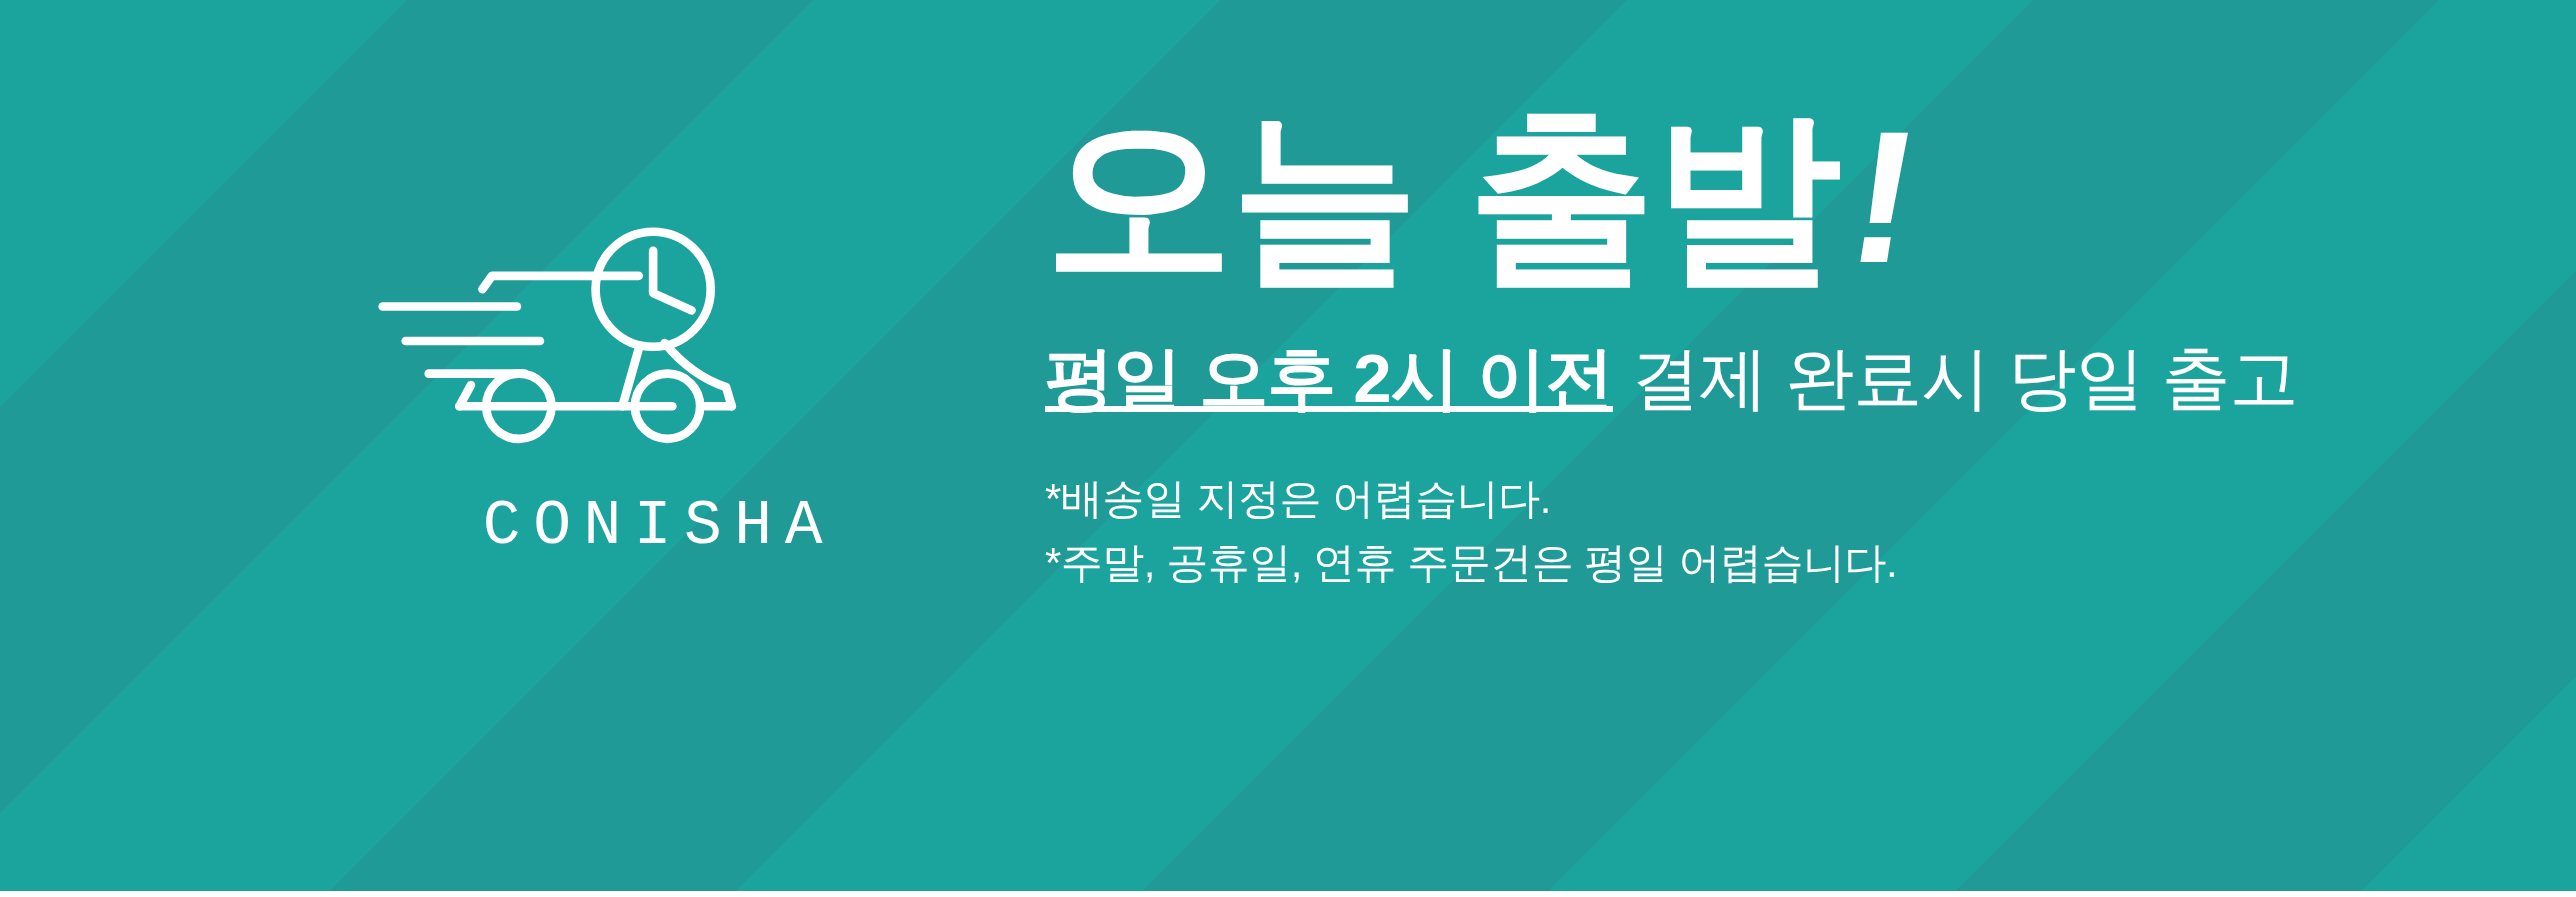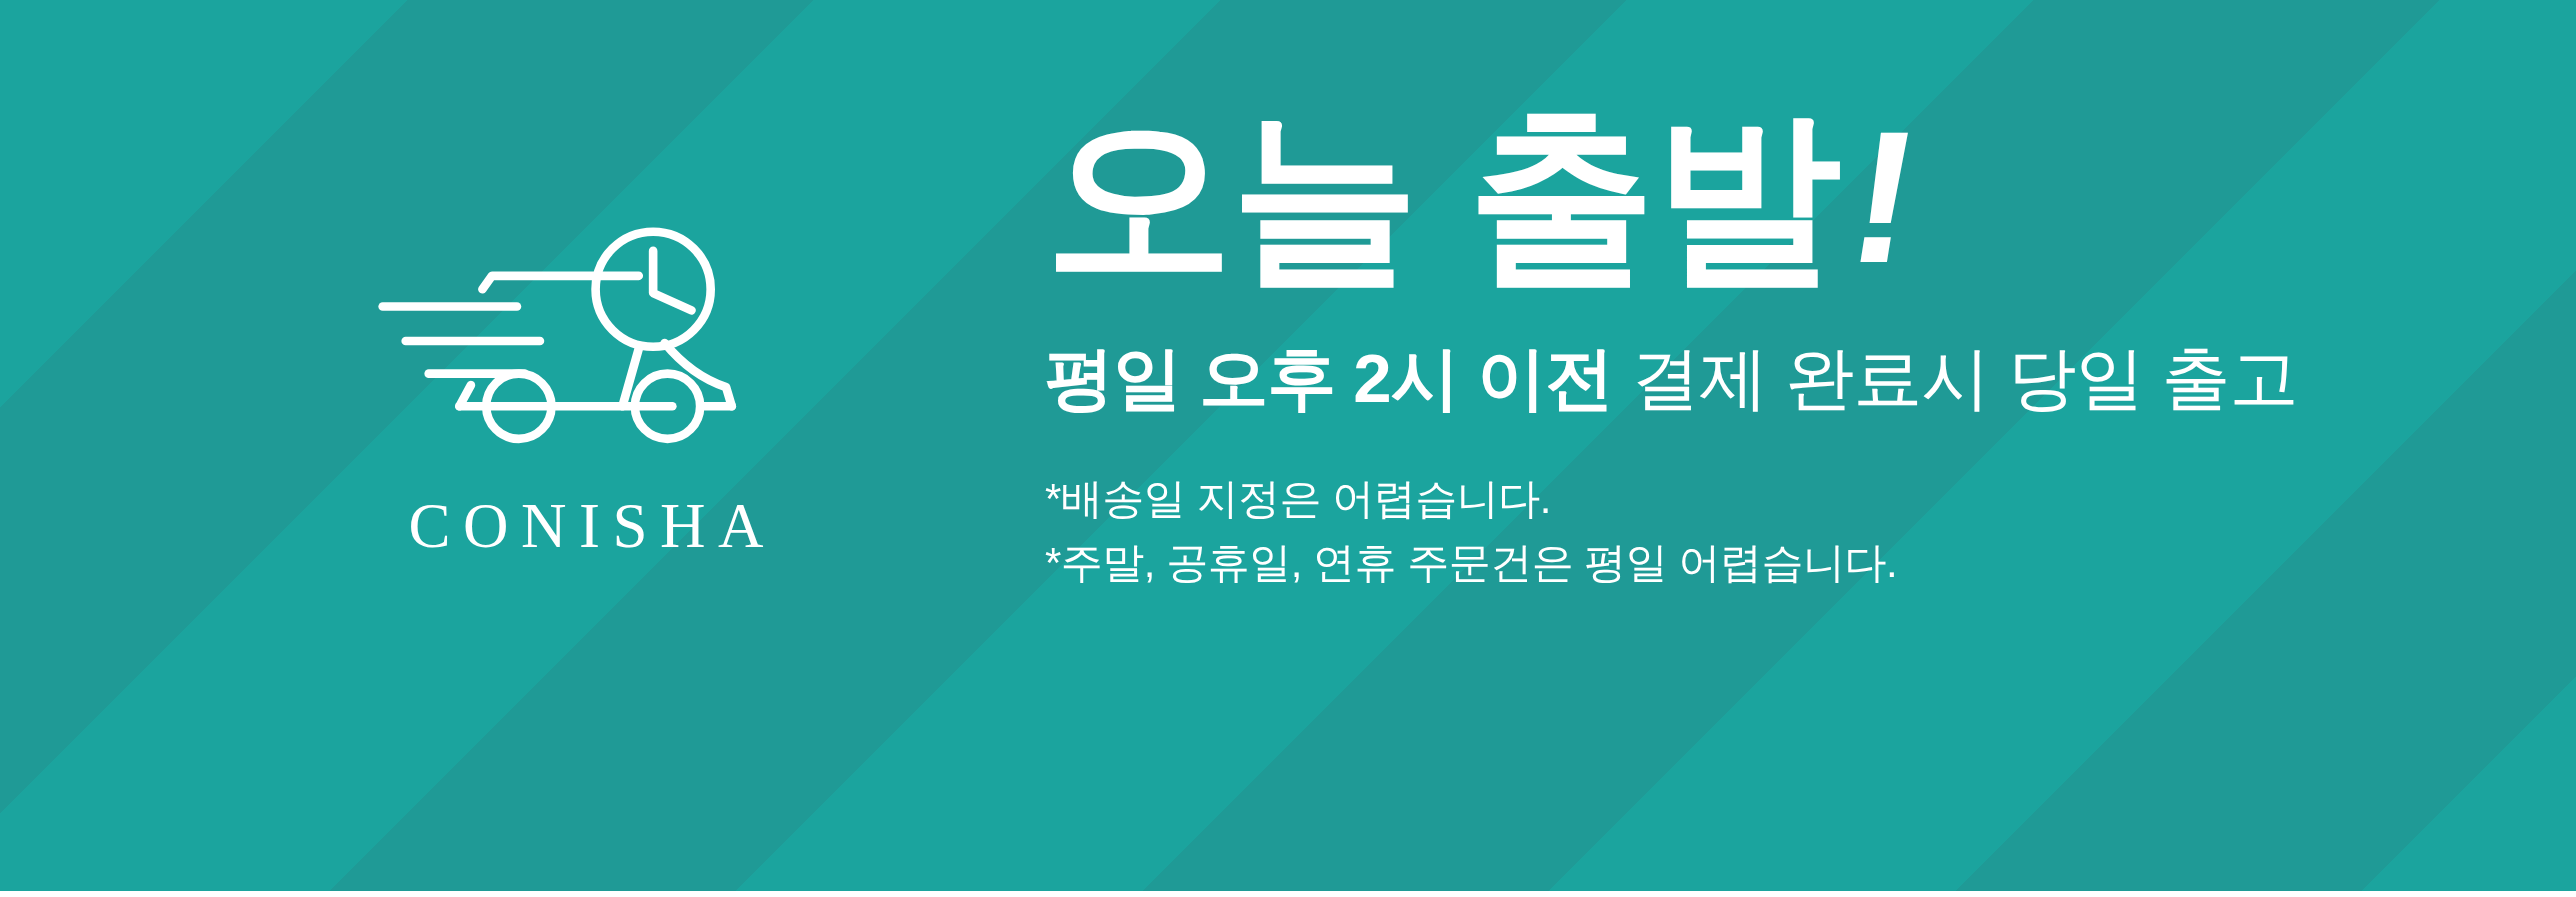--- a/index.html
+++ b/index.html
@@ -51,23 +51,23 @@
 
   .truck-icon {
     display: block;
     width: 422px;
     height: 240px;
     margin: 0 auto;
   }
 
   .brand-wordmark {
     margin-top: 33px;
-    text-align: center;
+    text-align: right;
     color: #ffffff;
-    font-family: Liberation Serif, serif;
+    font-family: Liberation Mono, monospace;
     font-size: 63px;
     font-weight: 400;
     letter-spacing: 12.5px;
     text-indent: 12.5px;
     line-height: 1;
     white-space: nowrap;
   }
 
   
   .copy-block {
@@ -98,20 +98,21 @@
     color: #ffffff;
     font-size: 69px;
     line-height: 1.25;
     font-weight: 400;
     white-space: nowrap;
     letter-spacing: -1px;
   }
 
   .subheadline .strong {
     font-weight: 700;
+    text-decoration: underline;
   }
 
   .notes {
     margin-top: 45px;
   }
 
   .note-line {
     color: #ffffff;
     font-size: 42px;
     font-weight: 300;

